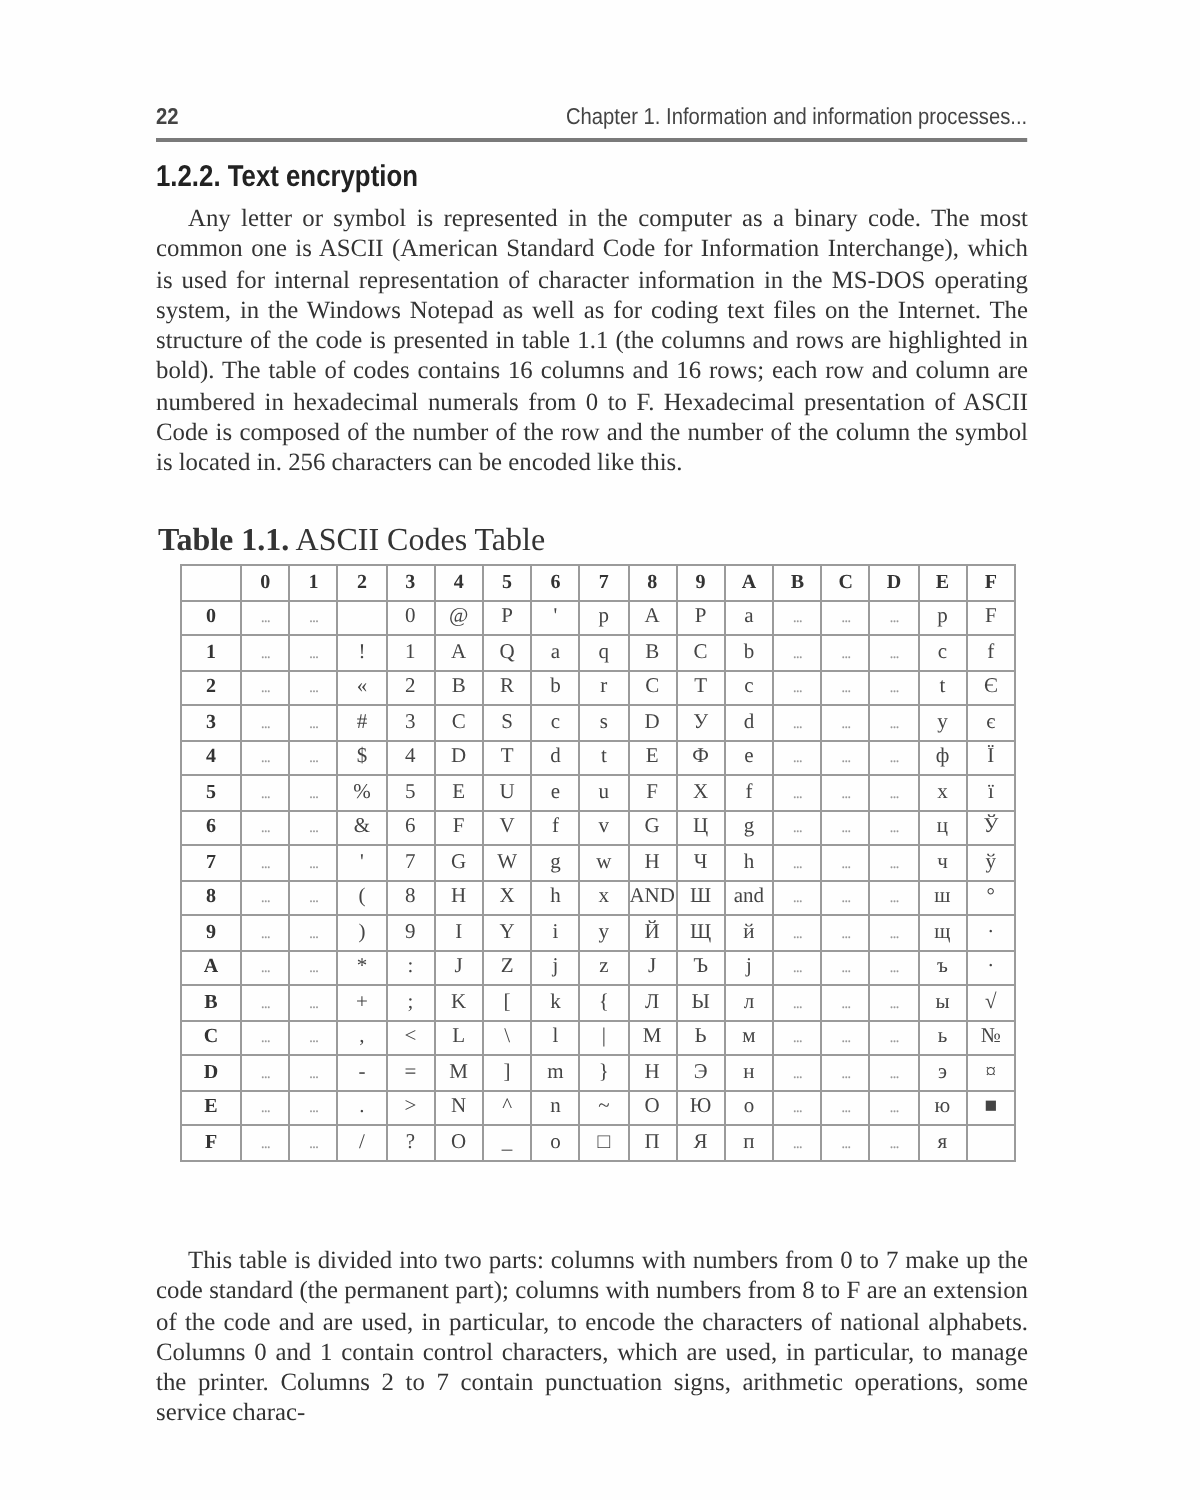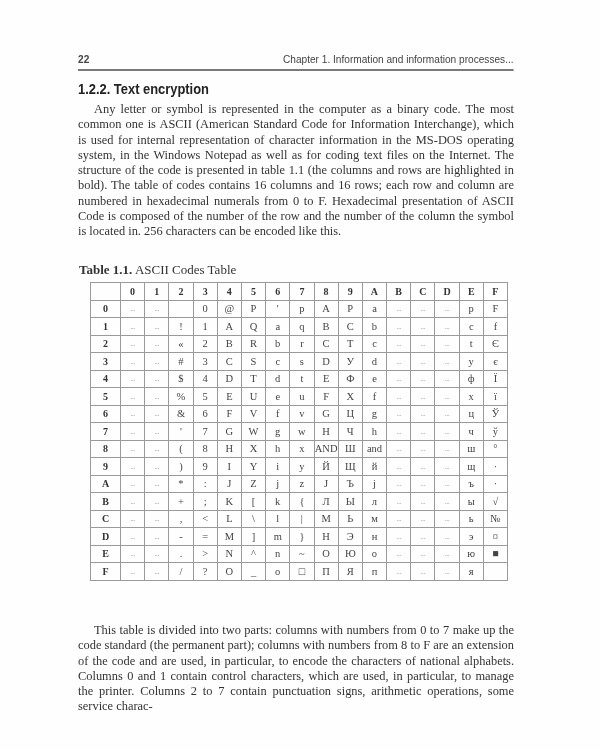--- a/index.html
+++ b/index.html
@@ -25,21 +25,21 @@
       transform: scaleX(0.86); transform-origin: left top; white-space: nowrap;
     }
     .para {
       position: absolute; left: 0; width: 436px;
       font-size: 12.4px; line-height: 15.3px; text-align: justify; color: #333;
     }
     .para p { margin: 0; text-indent: 16px; }
     .p1 { top: 102px; }
     .p2 { top: 623px; }
     .caption {
-      position: absolute; top: 262px; left: 1px; font-size: 13px; color: #333;
+      position: absolute; top: 262px; left: 1px; font-size: 16px; color: #333;
     }
     .caption b { font-weight: bold; }
     table.ascii {
       position: absolute; top: 282px; left: 12px; width: 418px;
       border-collapse: collapse; table-layout: fixed;
       font-size: 10.5px; color: #444;
     }
     table.ascii td, table.ascii th {
       border: 1px solid #9a9a9a; height: 16.5px; padding: 0;
       text-align: center; vertical-align: middle; overflow: hidden; white-space: nowrap;

